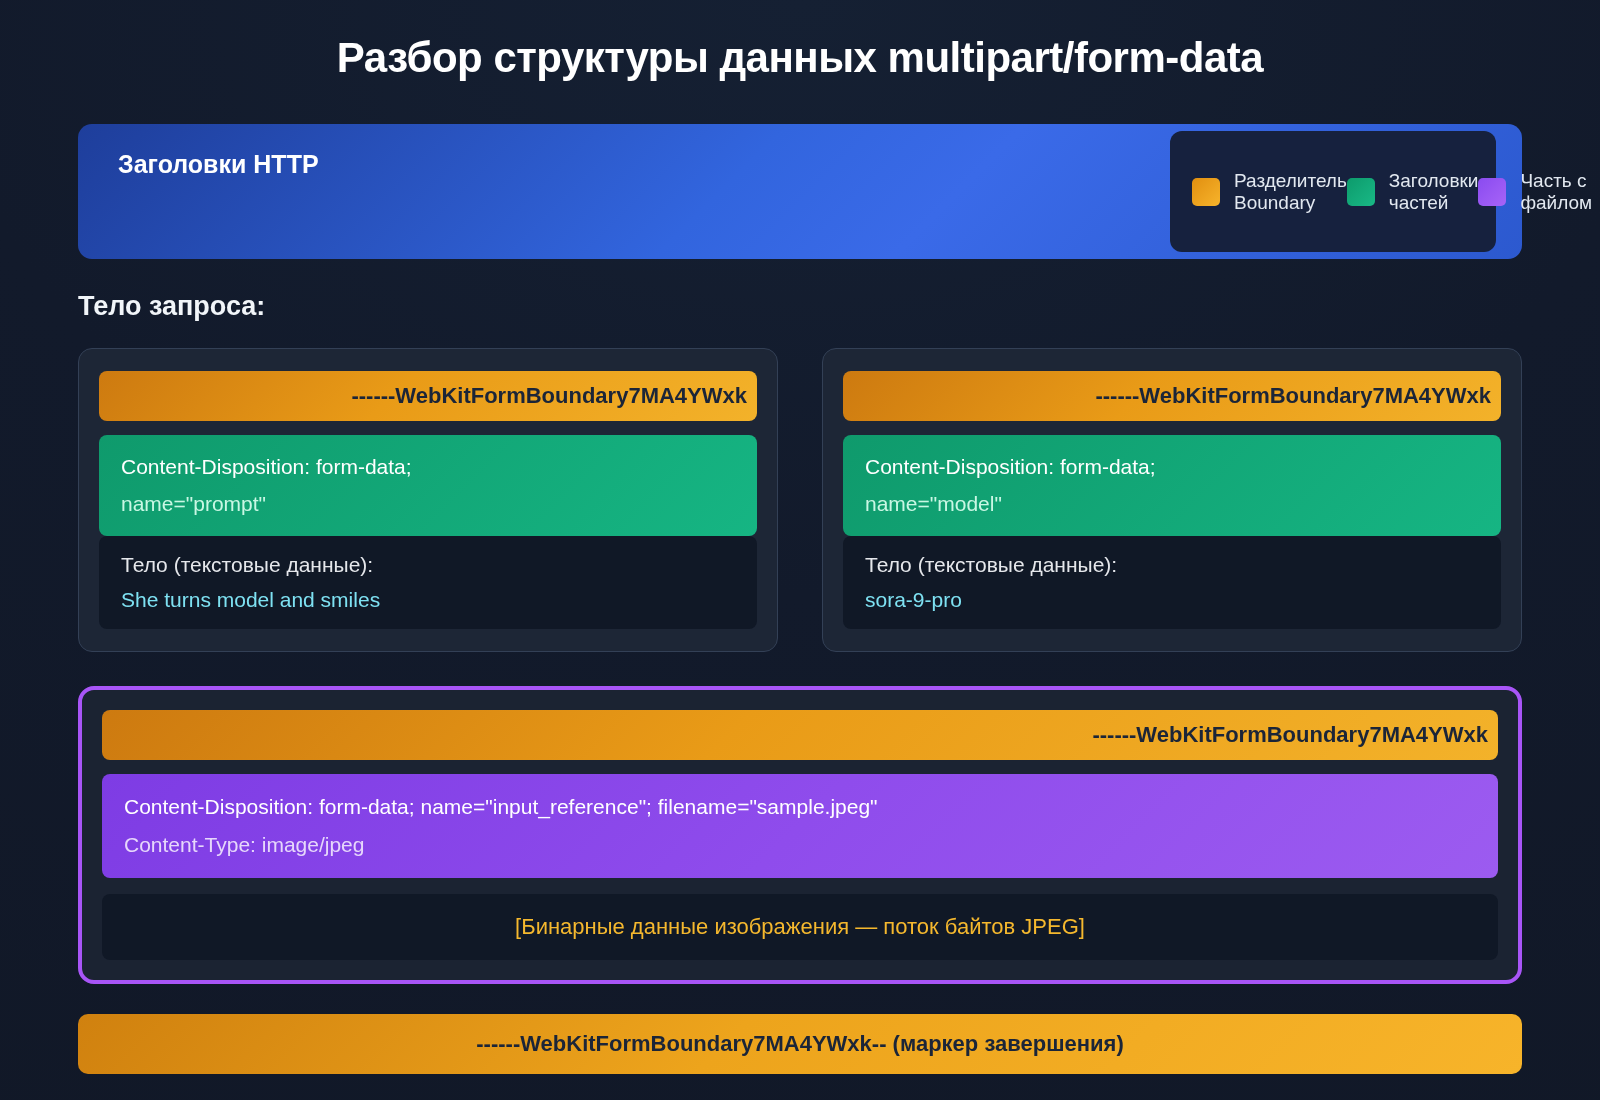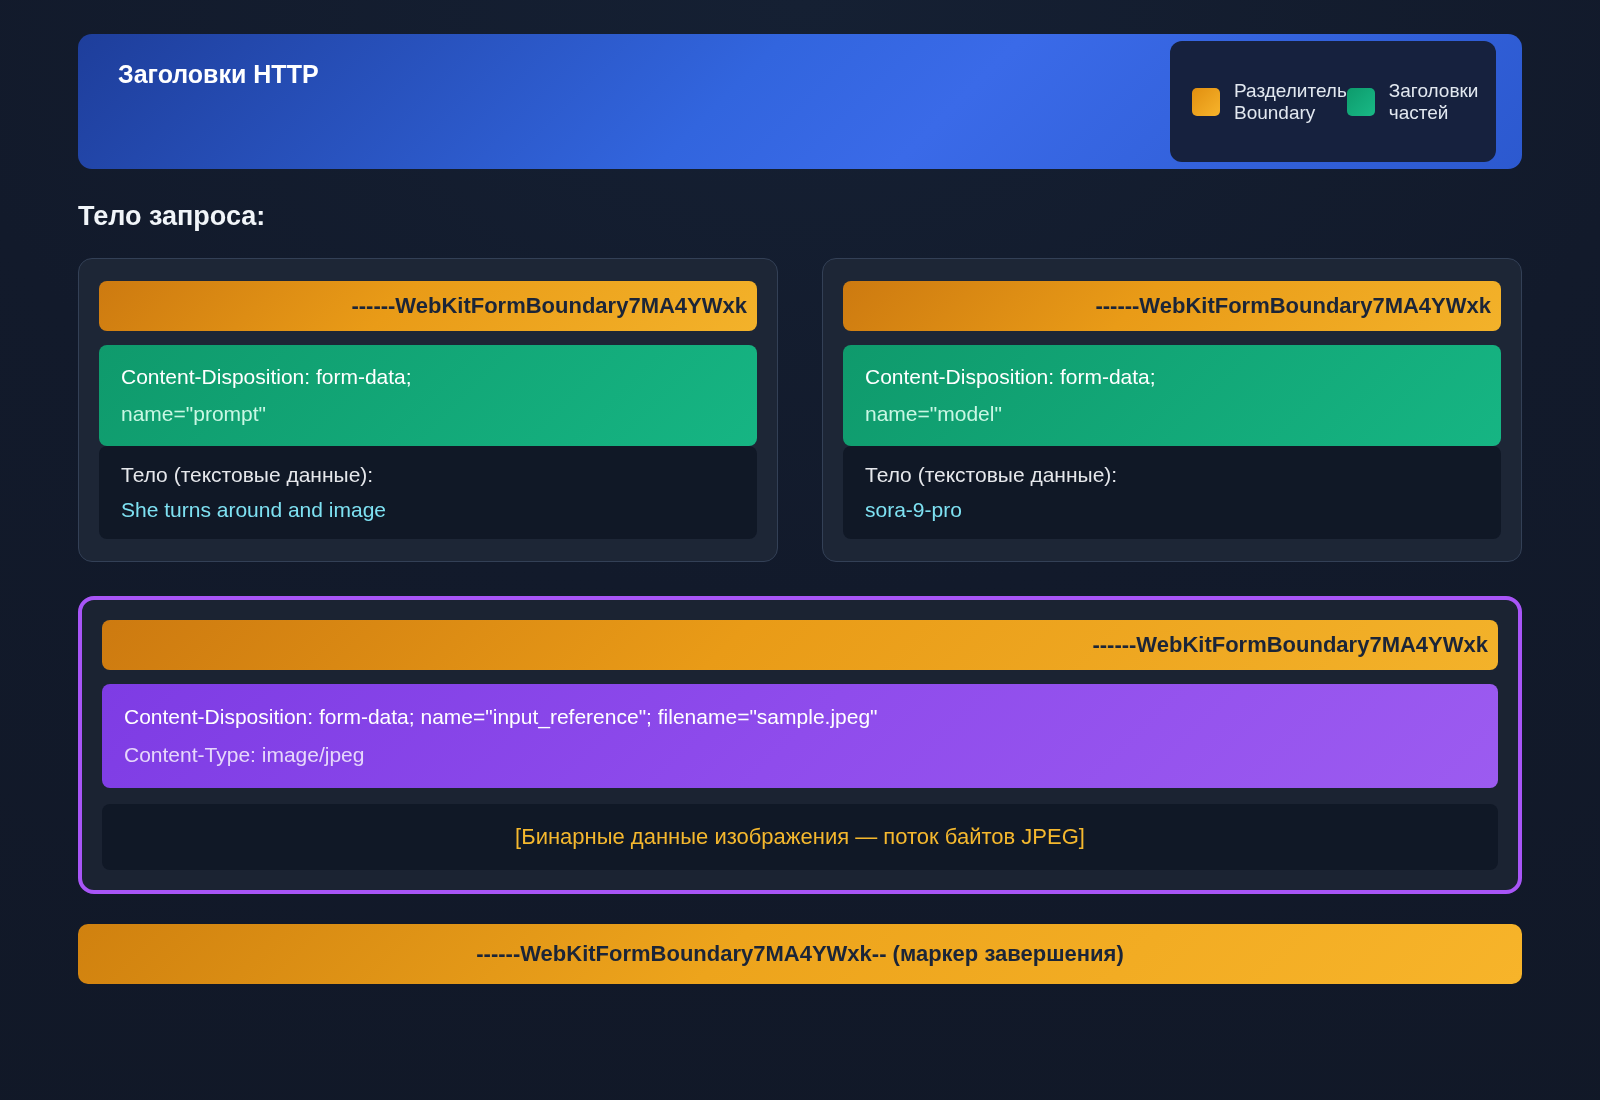--- a/index.html
+++ b/index.html
@@ -123,49 +123,54 @@
     font-size: 22px;
     text-align: center;
     padding: 17px 10px;
   }
 </style>
 </head>
 <body>
 
 <div class="page">
 
+  <h1 class="title">Разбор структуры данных multipart/form-data</h1>
 
   <div class="http-box">
     <div class="http-heading">Заголовки HTTP</div>
 
     <div class="legend">
       <div class="legend-item">
         <span class="swatch sw-orange"></span>
         <span class="legend-label">Разделитель Boundary</span>
       </div>
       <div class="legend-item">
         <span class="swatch sw-green"></span>
         <span class="legend-label">Заголовки частей</span>
+      </div>
+      <div class="legend-item">
+        <span class="swatch sw-purple"></span>
+        <span class="legend-label">Часть с файлом</span>
       </div>
     </div>
   </div>
 
   <h2 class="body-heading">Тело запроса:</h2>
 
   <div class="parts-row">
 
     <div class="part-card">
       <div class="boundary-bar">------WebKitFormBoundary7MA4YWxk</div>
       <div class="part-headers">
         <div class="line1">Content-Disposition: form-data;</div>
         <div class="line2">name="prompt"</div>
       </div>
       <div class="dark-box">
         <div class="label">Тело (текстовые данные):</div>
-        <div class="value">She turns around and image</div>
+        <div class="value">She turns model and smiles</div>
       </div>
     </div>
 
     <div class="part-card">
       <div class="boundary-bar">------WebKitFormBoundary7MA4YWxk</div>
       <div class="part-headers">
         <div class="line1">Content-Disposition: form-data;</div>
         <div class="line2">name="model"</div>
       </div>
       <div class="dark-box">

